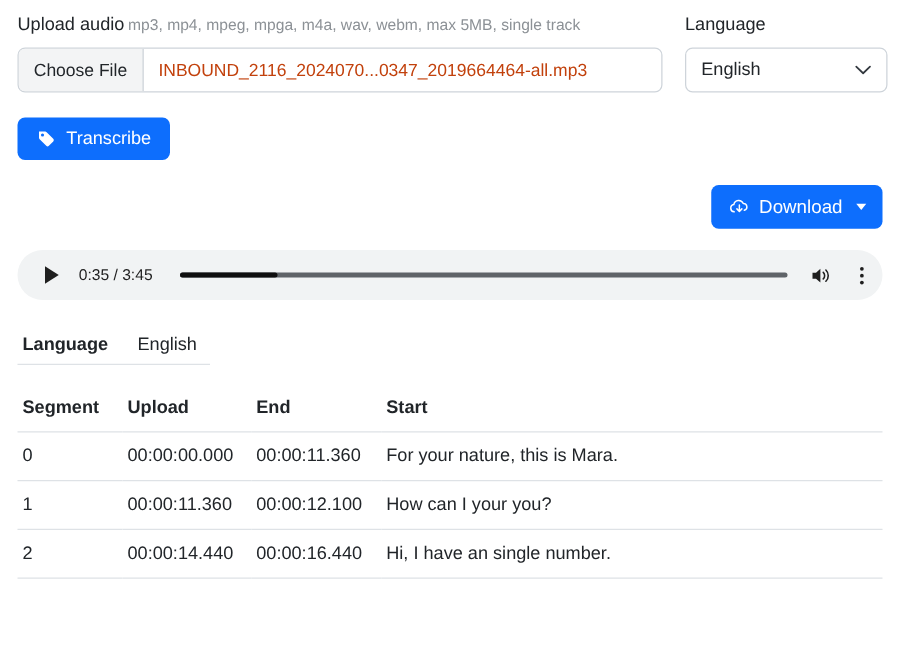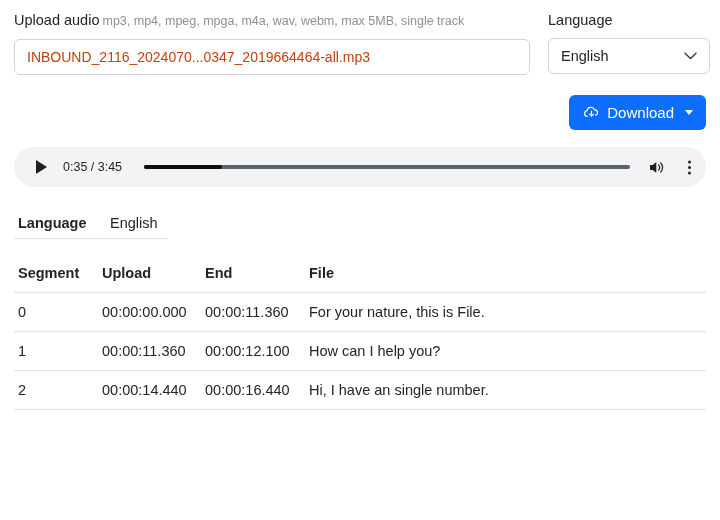--- a/index.html
+++ b/index.html
@@ -262,37 +262,49 @@
 
 <div class="page">
 
   <div class="top-row">
 
     <div class="upload-col">
       <label class="field-label">
         <span>Upload audio</span><span class="hint">mp3, mp4, mpeg, mpga, m4a, wav, webm, max 5MB, single track</span>
       </label>
       <div class="file-input">
+        <div class="file-btn">Choose File</div>
         <div class="file-name">INBOUND_2116_2024070...0347_2019664464-all.mp3</div>
       </div>
     </div>
 
     <div class="lang-col">
       <label class="field-label">Language</label>
       <div class="select-box">
         <span>English</span>
         <span class="select-caret">
           <svg width="13" height="8" viewBox="0 0 13 8" fill="none">
             <path d="M1 1.3 L6.5 6.6 L12 1.3" stroke="#343a40" stroke-width="1.4" fill="none" stroke-linecap="round" stroke-linejoin="round"></path>
           </svg>
         </span>
       </div>
     </div>
   </div>
 
+  <div class="transcribe-wrap">
+    <button class="btn-primary">
+      <span style="line-height:0;">
+        <svg width="16" height="16" viewBox="0 0 16 16" fill="#ffffff">
+          <path d="M2 2.2h5.2c.4 0 .8.2 1.1.5l5.3 5.3a1.5 1.5 0 0 1 0 2.1l-3.5 3.5a1.5 1.5 0 0 1-2.1 0L2.7 8.3A1.5 1.5 0 0 1 2.2 7.2V2.2z"></path>
+          <circle cx="5" cy="5" r="1.25" fill="#0d6efd"></circle>
+        </svg>
+      </span>
+      <span>Transcribe</span>
+    </button>
+  </div>
 
   <div class="download-row">
     <button class="btn-download">
       <span style="line-height:0;">
         <svg width="17" height="17" viewBox="0 0 18 18" fill="none">
           <path d="M4.6 13.2a3.1 3.1 0 0 1-.3-6.15A4.2 4.2 0 0 1 12.3 6.2a2.9 2.9 0 0 1 .9 5.7" stroke="#fff" stroke-width="1.25" fill="none" stroke-linecap="round" stroke-linejoin="round"></path>
           <path d="M9 7.4v5.3M6.9 10.7 9 12.9l2.1-2.2" stroke="#fff" stroke-width="1.25" fill="none" stroke-linecap="round" stroke-linejoin="round"></path>
         </svg>
       </span>
       <span>Download</span>
@@ -341,35 +353,35 @@
         <col class="col-seg">
           <col class="col-start">
           <col class="col-end">
           <col class="col-text">
       </colgroup>
       <thead>
         <tr>
           <th>Segment</th>
           <th>Upload</th>
           <th>End</th>
-          <th>File</th>
+          <th>Start</th>
         </tr>
       </thead>
       <tbody id="segments-body">
           <tr>
             <td>0</td>
             <td>00:00:00.000</td>
             <td>00:00:11.360</td>
-            <td>For your nature, this is File.</td>
+            <td>For your nature, this is Mara.</td>
           </tr>
           <tr>
             <td>1</td>
             <td>00:00:11.360</td>
             <td>00:00:12.100</td>
-            <td>How can I help you?</td>
+            <td>How can I your you?</td>
           </tr>
           <tr>
             <td>2</td>
             <td>00:00:14.440</td>
             <td>00:00:16.440</td>
             <td>Hi, I have an single number.</td>
           </tr>
         </tbody>
     </table>
   </div>

